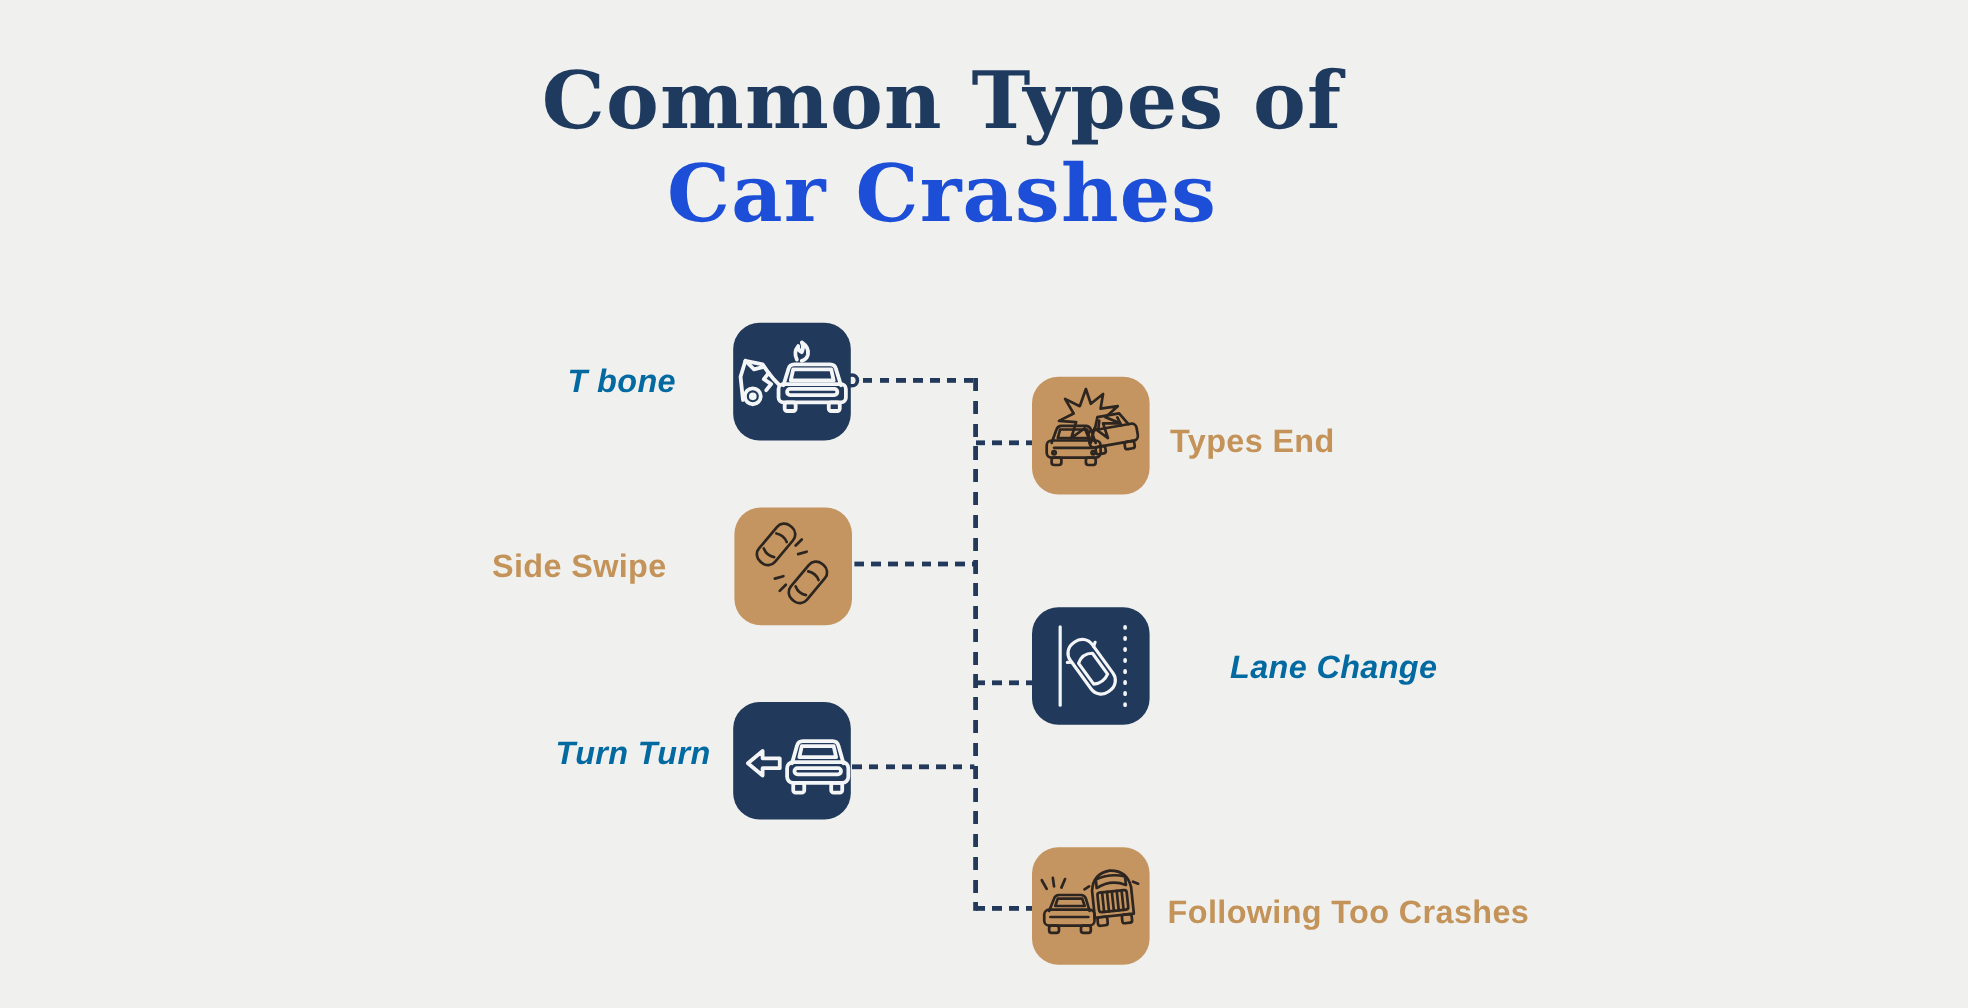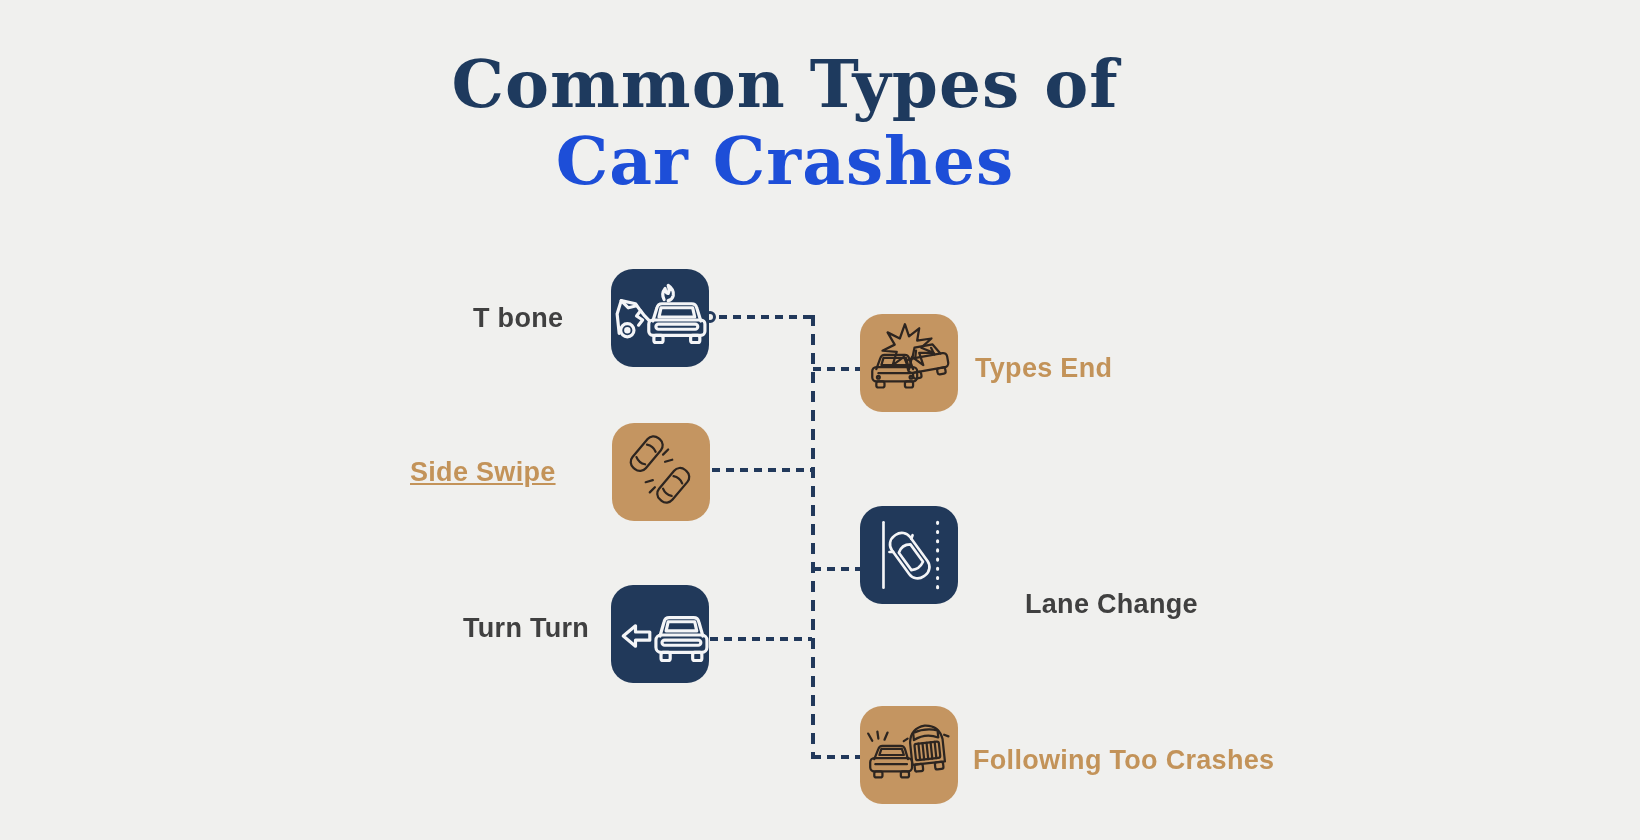--- a/index.html
+++ b/index.html
@@ -24,27 +24,27 @@
   .box-sideswipe{left:612px;top:423px;}
   .box-leftturn{left:611px;top:585px;}
   .box-rearend{left:860px;top:314px;}
   .box-lanechange{left:860px;top:506px;}
   .box-following{left:860px;top:706px;}
   
   .lbl{
     position:absolute;height:32px;line-height:32px;font-size:27px;font-weight:700;
     letter-spacing:.3px;white-space:nowrap;
   }
-  .lbl.navy{color:#404040;}
+  .lbl.navy{color:#0369a1;font-style:italic;}
   .lbl.tan{color:#c39359;}
   .lbl-tbone{left:473px;top:302px;}
-  .lbl-sideswipe{left:410px;top:456px;text-decoration:underline;}
+  .lbl-sideswipe{left:410px;top:456px;}
   .lbl-leftturn{left:463px;top:612px;}
   .lbl-rearend{left:975px;top:352px;}
-  .lbl-lanechange{left:1025px;top:540px;margin-top:48px;}
+  .lbl-lanechange{left:1025px;top:540px;}
   .lbl-following{left:973px;top:744px;}
   
   .hline{
     position:absolute;height:4px;
     background:repeating-linear-gradient(90deg,#22395b 0 8px,transparent 8px 14px);
   }
   .vline{
     position:absolute;width:4px;
     background:repeating-linear-gradient(180deg,#22395b 0 11px,transparent 11px 19px);
   }

